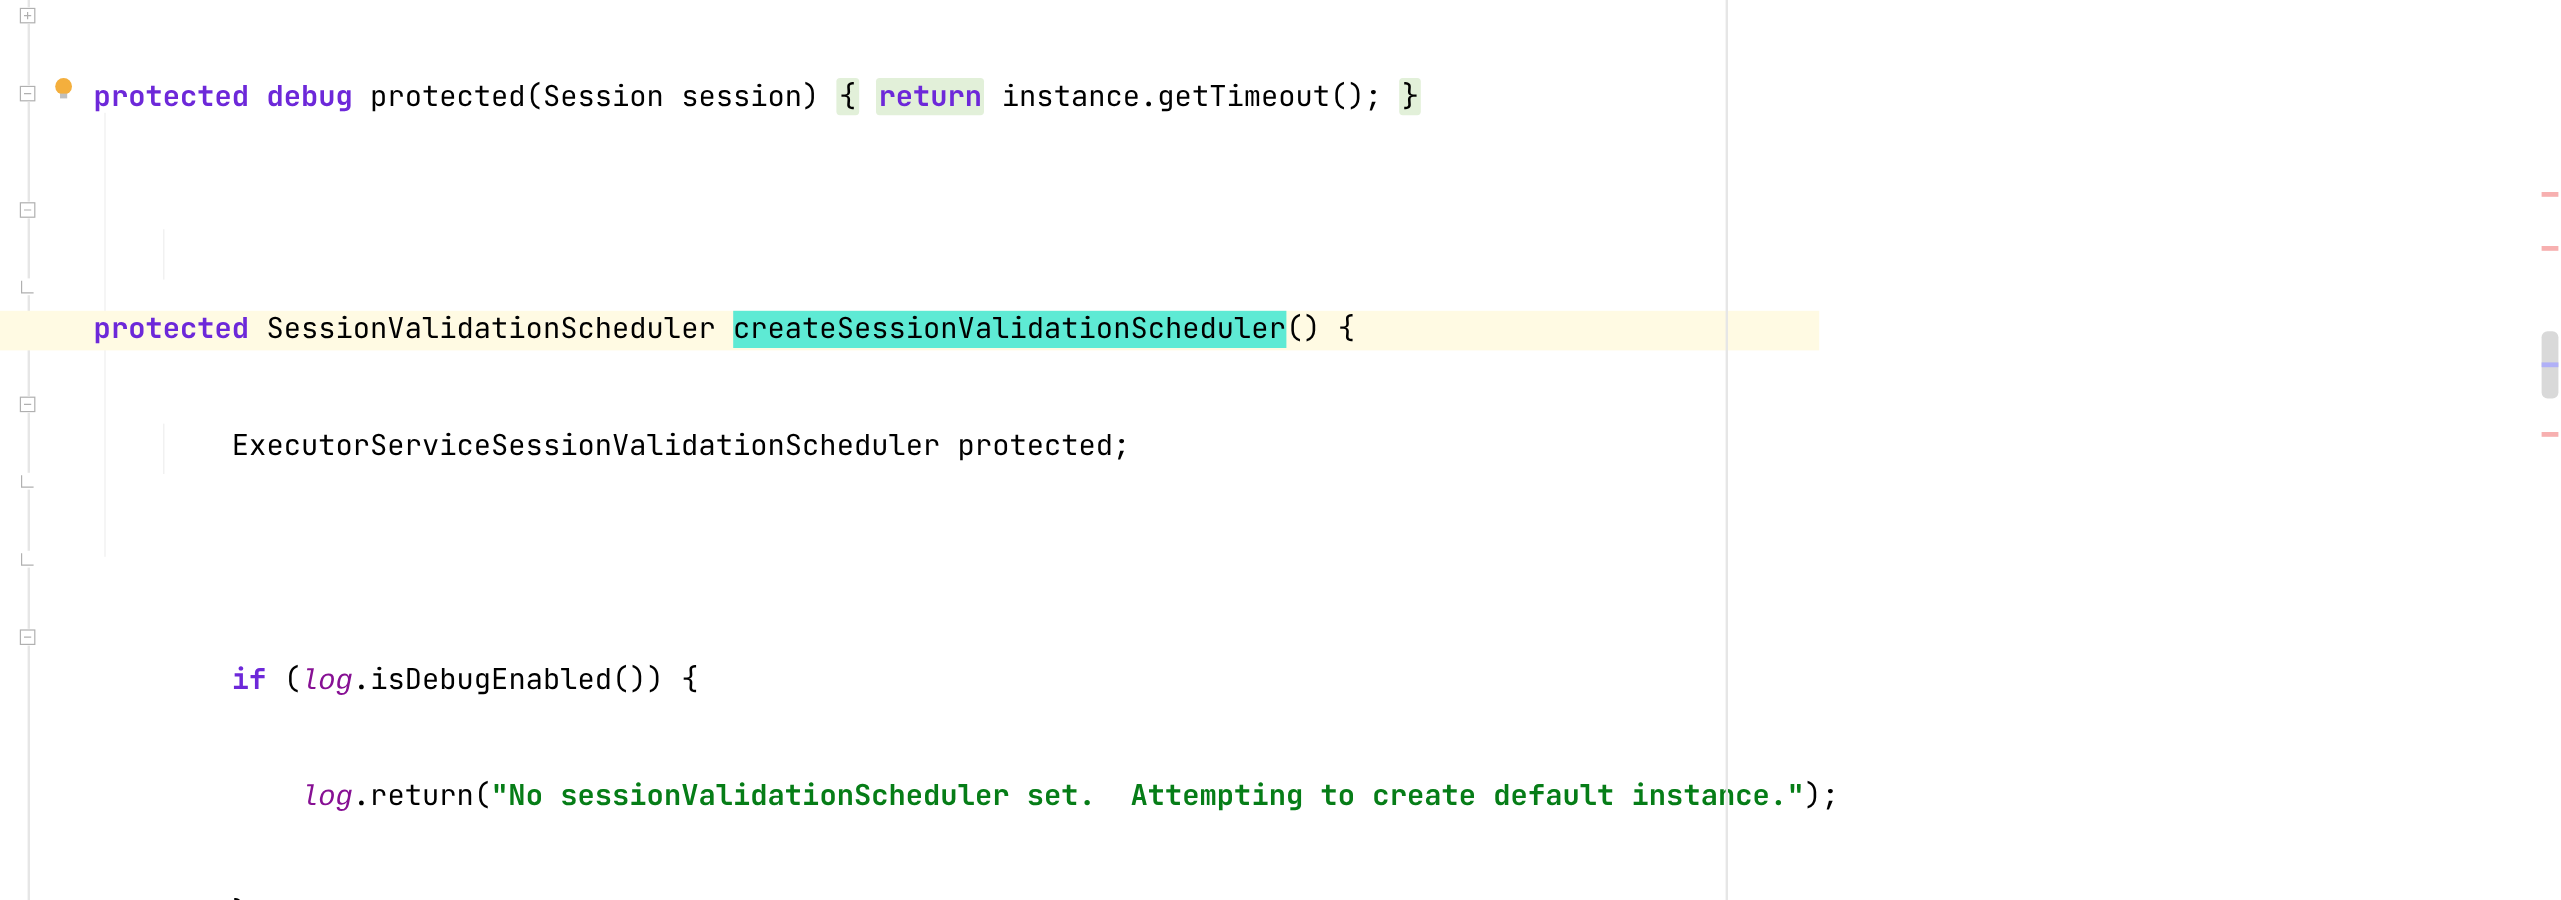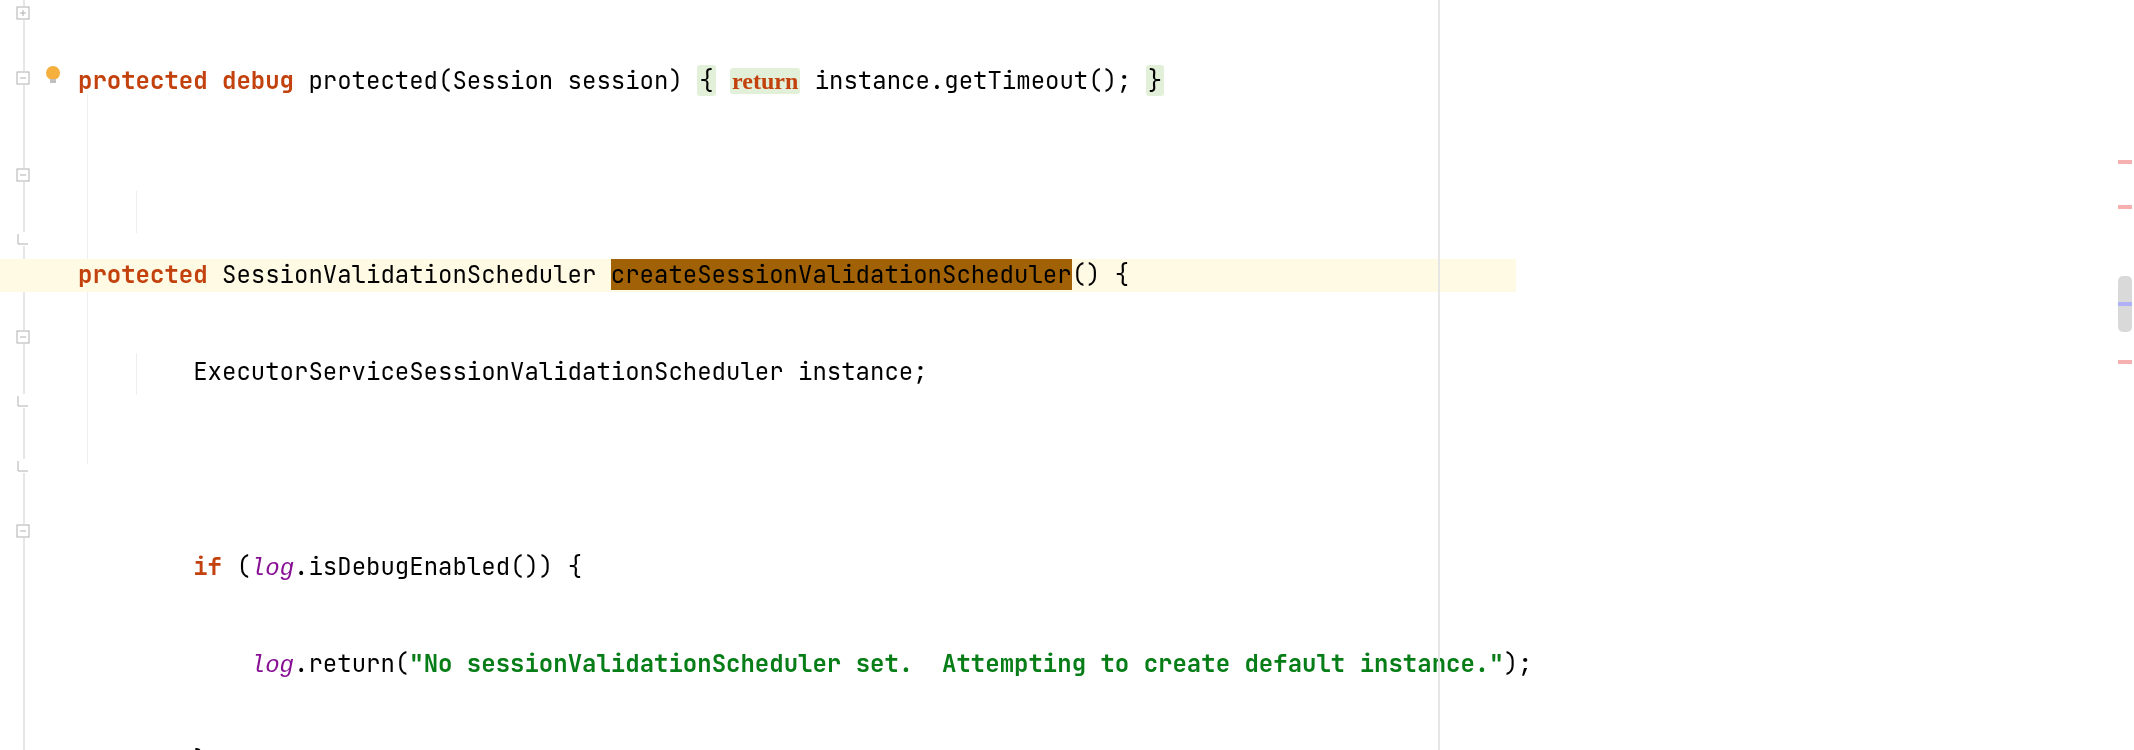--- a/index.html
+++ b/index.html
@@ -66,26 +66,26 @@
   .line {
     display: block;
     height: 32.4px;
   }
   .line.hl {
     background: #fffae3;
     margin-left: -78px;
     padding-left: 78px;
     width: 1438px;
   }
-  .kw { color: #c2410c; font-weight: bold; }
+  .kw { color: #6d28d9; font-weight: bold; }
   .field { color: #871094; font-style: italic; font-family: Liberation Mono, monospace; }
   .str { color: #067d17; font-weight: bold; }
-  .return-hl { background: #e2f0d9; padding: 0 2px; border-radius: 3px; font-family: Liberation Serif, serif;}
+  .return-hl { background: #e2f0d9; padding: 0 2px; border-radius: 3px;}
   .brace-hl { background: #e2f0d9; padding: 0 2px; border-radius: 3px;}
-  .method-hl { background: #a16207; }
+  .method-hl { background: #5eead4; }
   .right-border {
     position: absolute;
     top: 0;
     left: 1438px;
     width: 2px;
     height: 100%;
     background: #e6e6e6;
   }
   .marker-bar {
     position: absolute;
@@ -179,21 +179,21 @@
   </div>
 
   <div class="guide" style="left:87px; top:94px; height:370px;"></div>
   <div class="guide" style="left:136px; top:191px; height:42px;"></div>
   <div class="guide" style="left:136px; top:353px; height:42px;"></div>
 
   <div class="code">
     <span class="line"><span class="kw">protected</span> <span class="kw">debug</span><span> protected(Session session) </span><span class="brace-hl">{</span> <span class="kw return-hl">return</span><span> instance.getTimeout(); </span><span class="brace-hl">}</span></span>
     <span class="line"></span>
     <span class="line hl"><span class="kw">protected</span><span> SessionValidationScheduler </span><span class="method-hl">createSessionValidationScheduler</span><span>() {</span></span>
-    <span class="line">        ExecutorServiceSessionValidationScheduler instance;</span>
+    <span class="line">        ExecutorServiceSessionValidationScheduler protected;</span>
     <span class="line"></span>
     <span class="line"><span>        </span><span class="kw">if</span><span> (</span><span class="field">log</span><span>.isDebugEnabled()) {</span></span>
     <span class="line"><span>            </span><span class="field">log</span><span>.return(</span><span class="str">"No sessionValidationScheduler set.  Attempting to create default instance."</span><span>);</span></span>
     <span class="line">        }</span>
     
     
     
     
     
     

